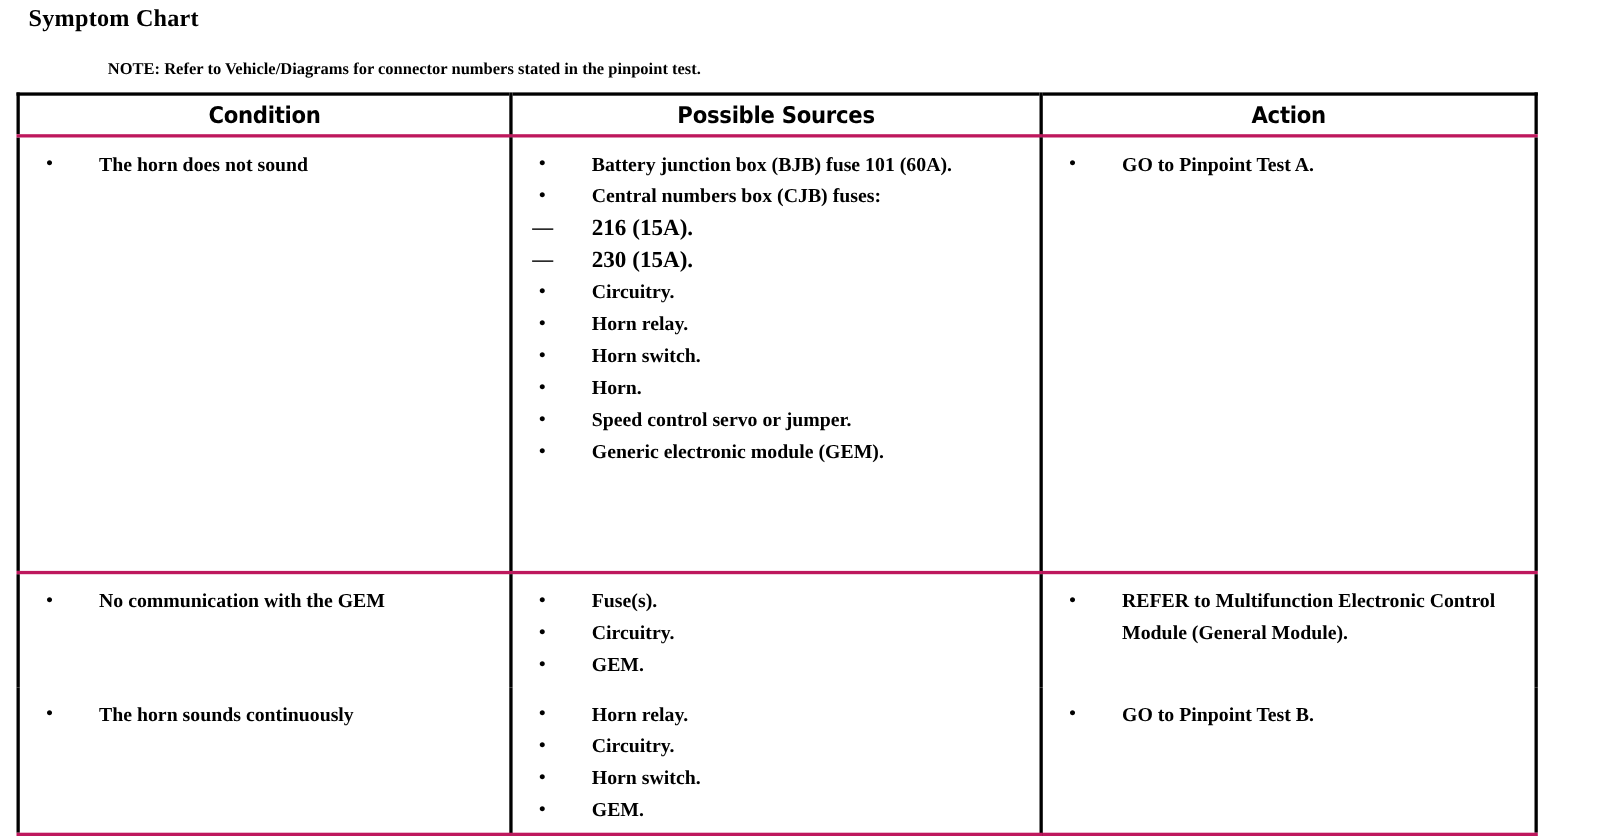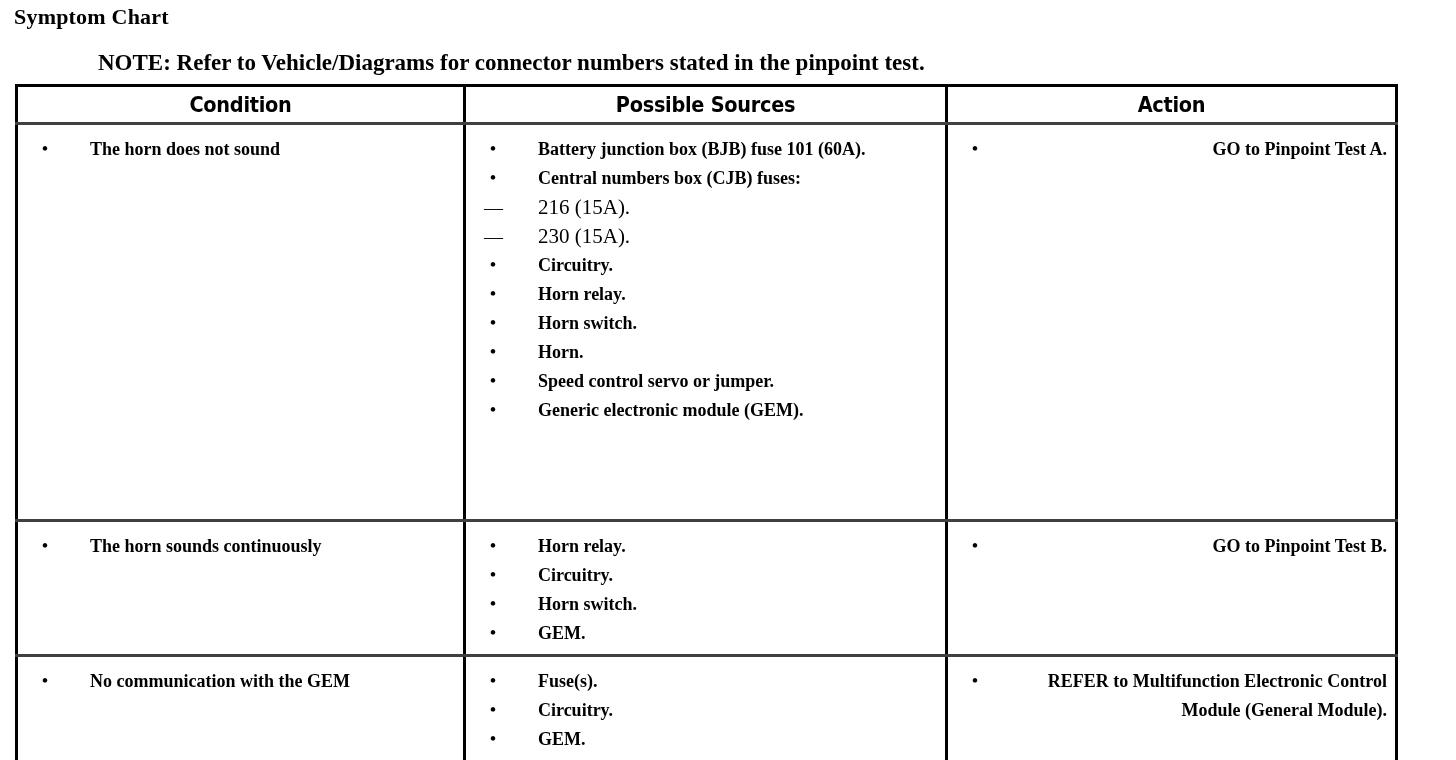--- a/index.html
+++ b/index.html
@@ -20,37 +20,37 @@
   .page {
     position: relative;
     width: 1456px;
     height: 760px;
     box-sizing: border-box;
   }
 
   
   .doc-title {
     position: absolute;
-    left: 14px;
+    left: 26px;
     top: 4px;
     font-family: "Liberation Serif", "DejaVu Serif", serif;
     font-weight: bold;
     font-size: 22px;
     line-height: 26px;
     letter-spacing: 0.2px;
     white-space: nowrap;
   }
 
   
   .note-line {
     position: absolute;
     left: 98px;
     top: 50px;
     font-family: "Liberation Serif", "DejaVu Serif", serif;
-    font-size: 23px;
+    font-size: 15px;
     line-height: 26px;
     font-weight: bold;
     white-space: nowrap;
   }
   .note-label {
     font-weight: bold;
   }
   .note-text {
     font-weight: bold;
   }
@@ -69,35 +69,35 @@
     table-layout: fixed;
     background: #fff;
   }
   .t-row {
     display: table-row;
   }
   .t-cell {
     display: table-cell;
     vertical-align: top;
     border-right: 3px solid #000;
-    border-bottom: 3px solid #404040;
+    border-bottom: 3px solid #be185d;
     box-sizing: border-box;
     padding: 0;
   }
   .t-cell.last {
     border-right: none;
     margin-top: 14px;
   }
   .t-row.last .t-cell {
     border-bottom: none;
   }
 
   .col-1 { width: 447px; }
   .col-2 { width: 481px; margin-left: 11px; }
-  .col-3 { width: 449px; text-align: right; }
+  .col-3 { width: 449px; }
 
   
   .hdr-cell {
     height: 38px;
     text-align: center;
     vertical-align: middle;
     font-family: "DejaVu Sans", "Liberation Sans", sans-serif;
     font-weight: bold;
     font-size: 21px;
     letter-spacing: -0.3px;
@@ -143,21 +143,21 @@
   ul.subdash {
     list-style: none;
     margin: 0;
     padding: 0;
   }
   ul.subdash > li {
     position: relative;
     padding-left: 62px;
     font-size: 21px;
     line-height: 29px;
-    font-weight: normal;
+    font-weight: bold;
   }
   ul.subdash > li::before {
     content: "\2014";
     position: absolute;
     left: 8px;
     top: 0;
     font-size: 19px;
     line-height: 29px;
   }
 
@@ -245,20 +245,56 @@
         <div class="cell-body">
           <ul class="bullets">
             <li>
               <span class="bullet-text">GO to Pinpoint Test A.</span>
             </li>
           </ul>
         </div>
       </div>
     </div>
 
+    <div class="t-row row-3 last">
+      <div class="t-cell col-1">
+        <div class="cell-body">
+          <ul class="bullets">
+            <li>
+              <span class="bullet-text">No communication with the GEM</span>
+            </li>
+          </ul>
+        </div>
+      </div>
+      <div class="t-cell col-2">
+        <div class="cell-body">
+          <ul class="bullets">
+            <li>
+              <span class="bullet-text">Fuse(s).</span>
+            </li>
+            <li>
+              <span class="bullet-text">Circuitry.</span>
+            </li>
+            <li>
+              <span class="bullet-text">GEM.</span>
+            </li>
+          </ul>
+        </div>
+      </div>
+      <div class="t-cell col-3 last">
+        <div class="cell-body">
+          <ul class="bullets">
+            <li>
+              <span class="bullet-text">REFER to  Multifunction Electronic Control Module (General Module).</span>
+            </li>
+          </ul>
+        </div>
+      </div>
+    </div>
+
     <div class="t-row row-2">
       <div class="t-cell col-1">
         <div class="cell-body">
           <ul class="bullets">
             <li>
               <span class="bullet-text">The horn sounds continuously</span>
             </li>
           </ul>
         </div>
       </div>
@@ -284,50 +320,14 @@
         <div class="cell-body">
           <ul class="bullets">
             <li>
               <span class="bullet-text">GO to Pinpoint Test B.</span>
             </li>
           </ul>
         </div>
       </div>
     </div>
 
-    <div class="t-row row-3 last">
-      <div class="t-cell col-1">
-        <div class="cell-body">
-          <ul class="bullets">
-            <li>
-              <span class="bullet-text">No communication with the GEM</span>
-            </li>
-          </ul>
-        </div>
-      </div>
-      <div class="t-cell col-2">
-        <div class="cell-body">
-          <ul class="bullets">
-            <li>
-              <span class="bullet-text">Fuse(s).</span>
-            </li>
-            <li>
-              <span class="bullet-text">Circuitry.</span>
-            </li>
-            <li>
-              <span class="bullet-text">GEM.</span>
-            </li>
-          </ul>
-        </div>
-      </div>
-      <div class="t-cell col-3 last">
-        <div class="cell-body">
-          <ul class="bullets">
-            <li>
-              <span class="bullet-text">REFER to  Multifunction Electronic Control Module (General Module).</span>
-            </li>
-          </ul>
-        </div>
-      </div>
-    </div>
-
   </div>
 </div>
 
 </body></html>

